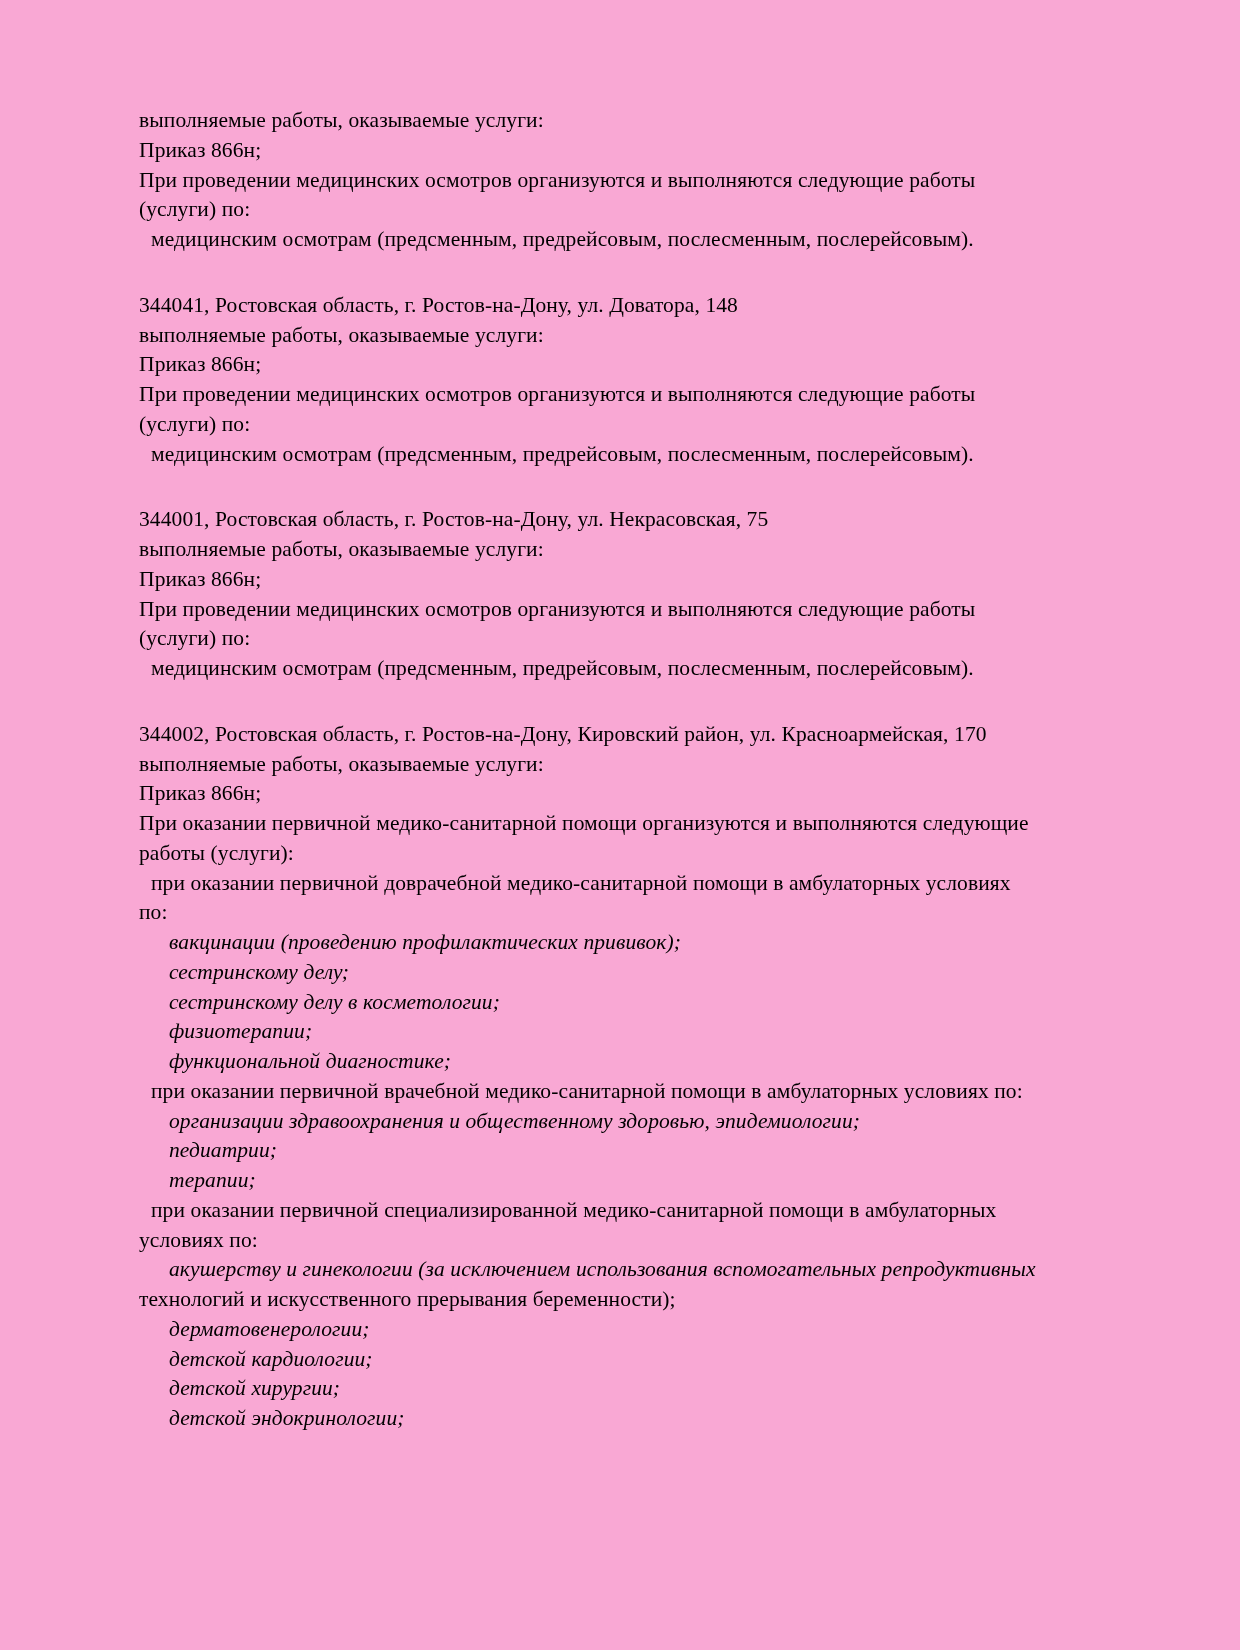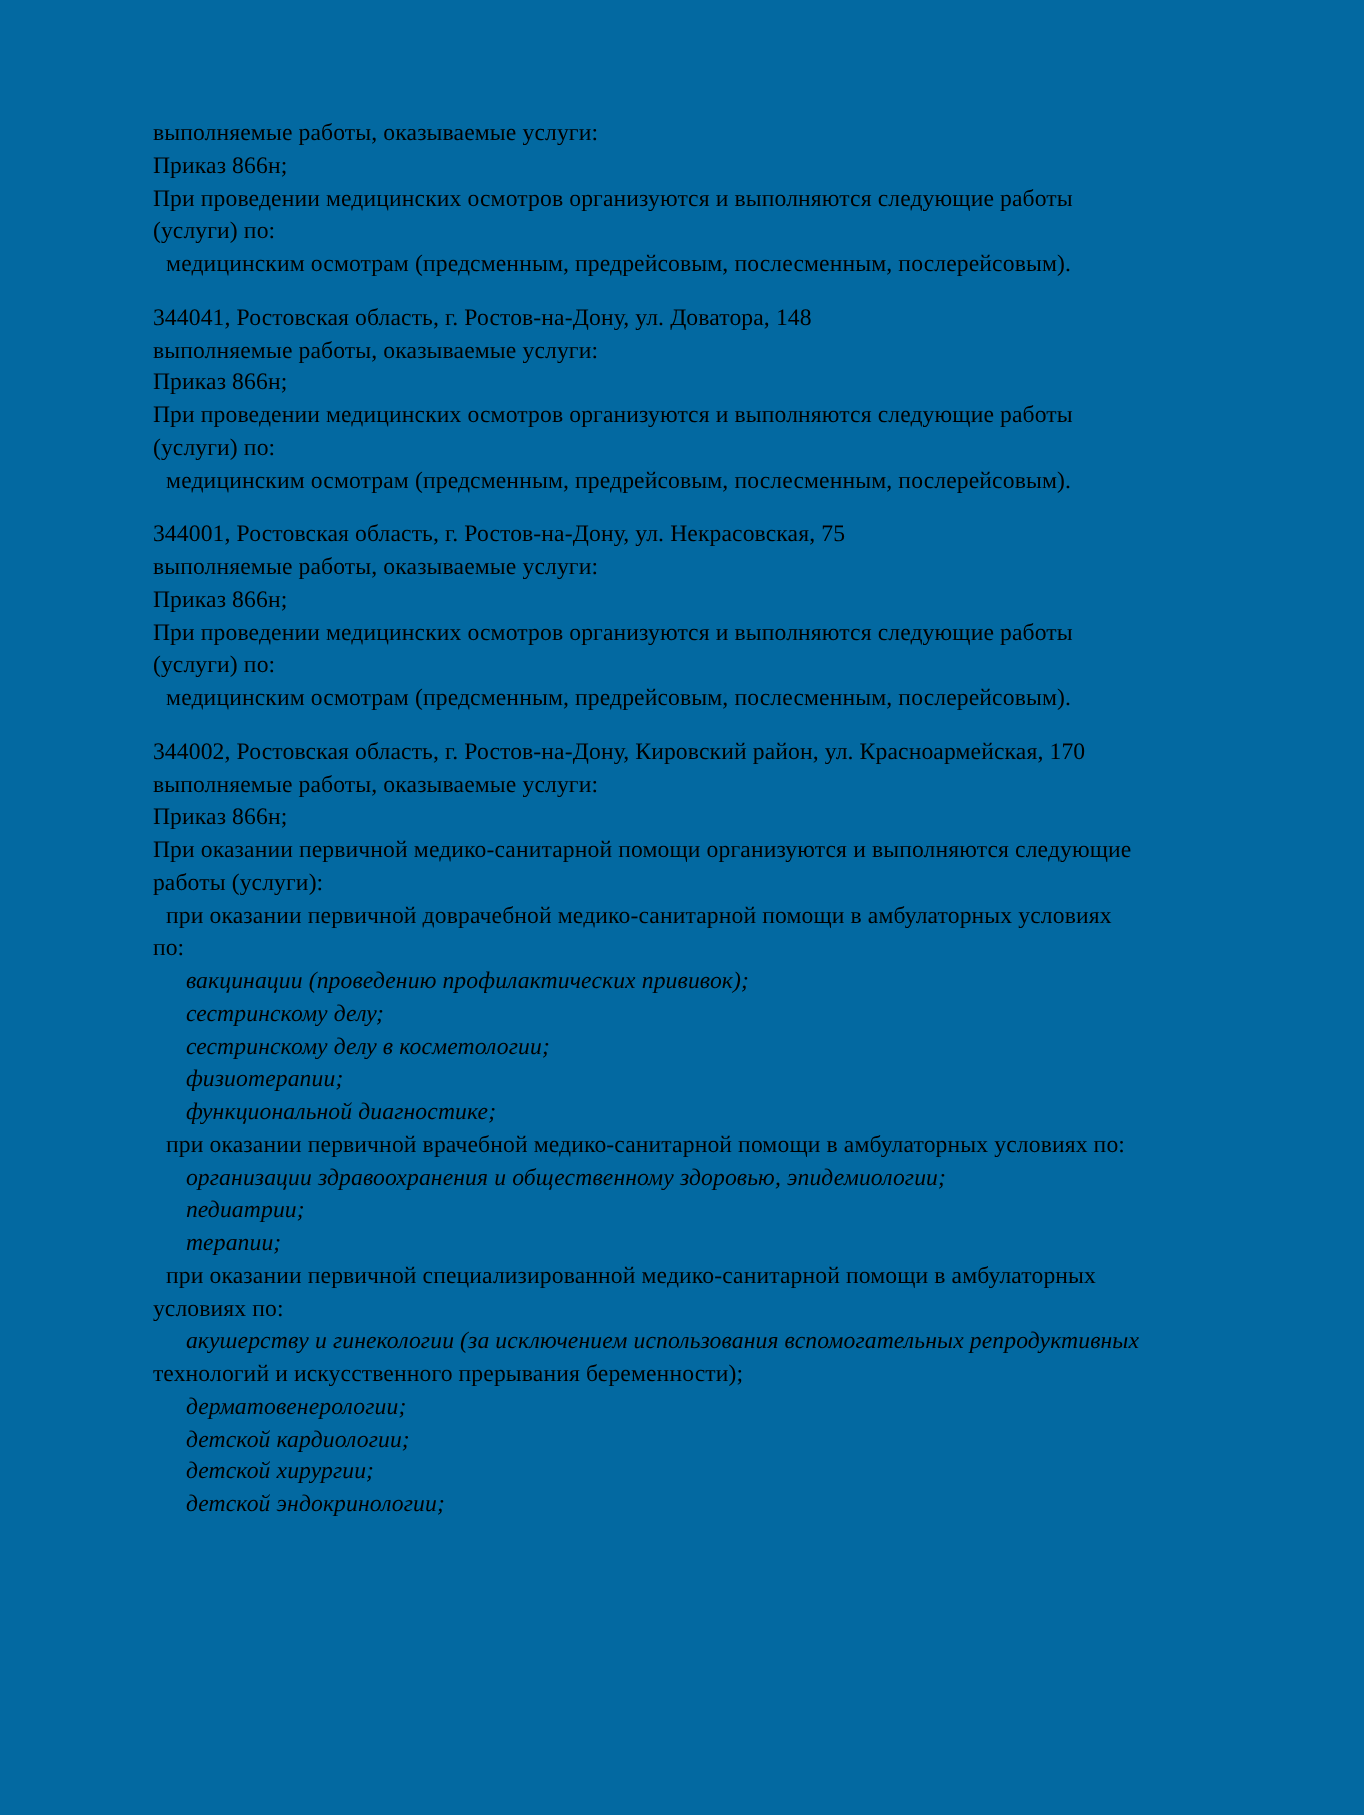--- a/index.html
+++ b/index.html
@@ -2,36 +2,36 @@
 <html lang="ru"><head>
 <meta charset="utf-8">
 <title>Document</title>
 <style>
   * { margin: 0; padding: 0; box-sizing: border-box; }
   html, body { background: #ffffff; }
   .page {
     position: relative;
     width: 1240px;
     height: 1650px;
-    background: #0369a1;
+    background: #f9a8d4;
     overflow: hidden;
     font-family: "Liberation Serif", "DejaVu Serif", serif;
     color: #000000;
   }
   .doc {
     position: absolute;
     left: 139px;
     top: 106px;
     width: 1062px;
     font-size: 21.5px;
     line-height: 29.75px;
     white-space: pre;           
     letter-spacing: 0.1px;
   }
-  .license-section + .license-section { margin-top: 19px; } 
+  .license-section + .license-section { margin-top: 36px; } 
   .line { min-height: 29.75px; }
   .line.ind0 { padding-left: 0; }
   .line.ind1 { padding-left: 12px; }
   .line.ind2 { padding-left: 30px; font-style: italic; }
 </style>
 </head>
 <body>
 
 <div class="page">
   <main class="doc"><section class="license-section"><div class="line ind0">выполняемые работы, оказываемые услуги:</div><div class="line ind0">Приказ 866н;</div><div class="line ind0">При проведении медицинских осмотров организуются и выполняются следующие работы</div><div class="line ind0">(услуги) по:</div><div class="line ind1">медицинским осмотрам (предсменным, предрейсовым, послесменным, послерейсовым).</div></section><section class="license-section"><div class="line ind0">344041, Ростовская область, г. Ростов-на-Дону, ул. Доватора, 148</div><div class="line ind0">выполняемые работы, оказываемые услуги:</div><div class="line ind0">Приказ 866н;</div><div class="line ind0">При проведении медицинских осмотров организуются и выполняются следующие работы</div><div class="line ind0">(услуги) по:</div><div class="line ind1">медицинским осмотрам (предсменным, предрейсовым, послесменным, послерейсовым).</div></section><section class="license-section"><div class="line ind0">344001, Ростовская область, г. Ростов-на-Дону, ул. Некрасовская, 75</div><div class="line ind0">выполняемые работы, оказываемые услуги:</div><div class="line ind0">Приказ 866н;</div><div class="line ind0">При проведении медицинских осмотров организуются и выполняются следующие работы</div><div class="line ind0">(услуги) по:</div><div class="line ind1">медицинским осмотрам (предсменным, предрейсовым, послесменным, послерейсовым).</div></section><section class="license-section"><div class="line ind0">344002, Ростовская область, г. Ростов-на-Дону, Кировский район, ул. Красноармейская, 170</div><div class="line ind0">выполняемые работы, оказываемые услуги:</div><div class="line ind0">Приказ 866н;</div><div class="line ind0">При оказании первичной медико-санитарной помощи организуются и выполняются следующие</div><div class="line ind0">работы (услуги):</div><div class="line ind1">при оказании первичной доврачебной медико-санитарной помощи в амбулаторных условиях</div><div class="line ind0">по:</div><div class="line ind2">вакцинации (проведению профилактических прививок);</div><div class="line ind2">сестринскому делу;</div><div class="line ind2">сестринскому делу в косметологии;</div><div class="line ind2">физиотерапии;</div><div class="line ind2">функциональной диагностике;</div><div class="line ind1">при оказании первичной врачебной медико-санитарной помощи в амбулаторных условиях по:</div><div class="line ind2">организации здравоохранения и общественному здоровью, эпидемиологии;</div><div class="line ind2">педиатрии;</div><div class="line ind2">терапии;</div><div class="line ind1">при оказании первичной специализированной медико-санитарной помощи в амбулаторных</div><div class="line ind0">условиях по:</div><div class="line ind2">акушерству и гинекологии (за исключением использования вспомогательных репродуктивных</div><div class="line ind0">технологий и искусственного прерывания беременности);</div><div class="line ind2">дерматовенерологии;</div><div class="line ind2">детской кардиологии;</div><div class="line ind2">детской хирургии;</div><div class="line ind2">детской эндокринологии;</div></section></main>

